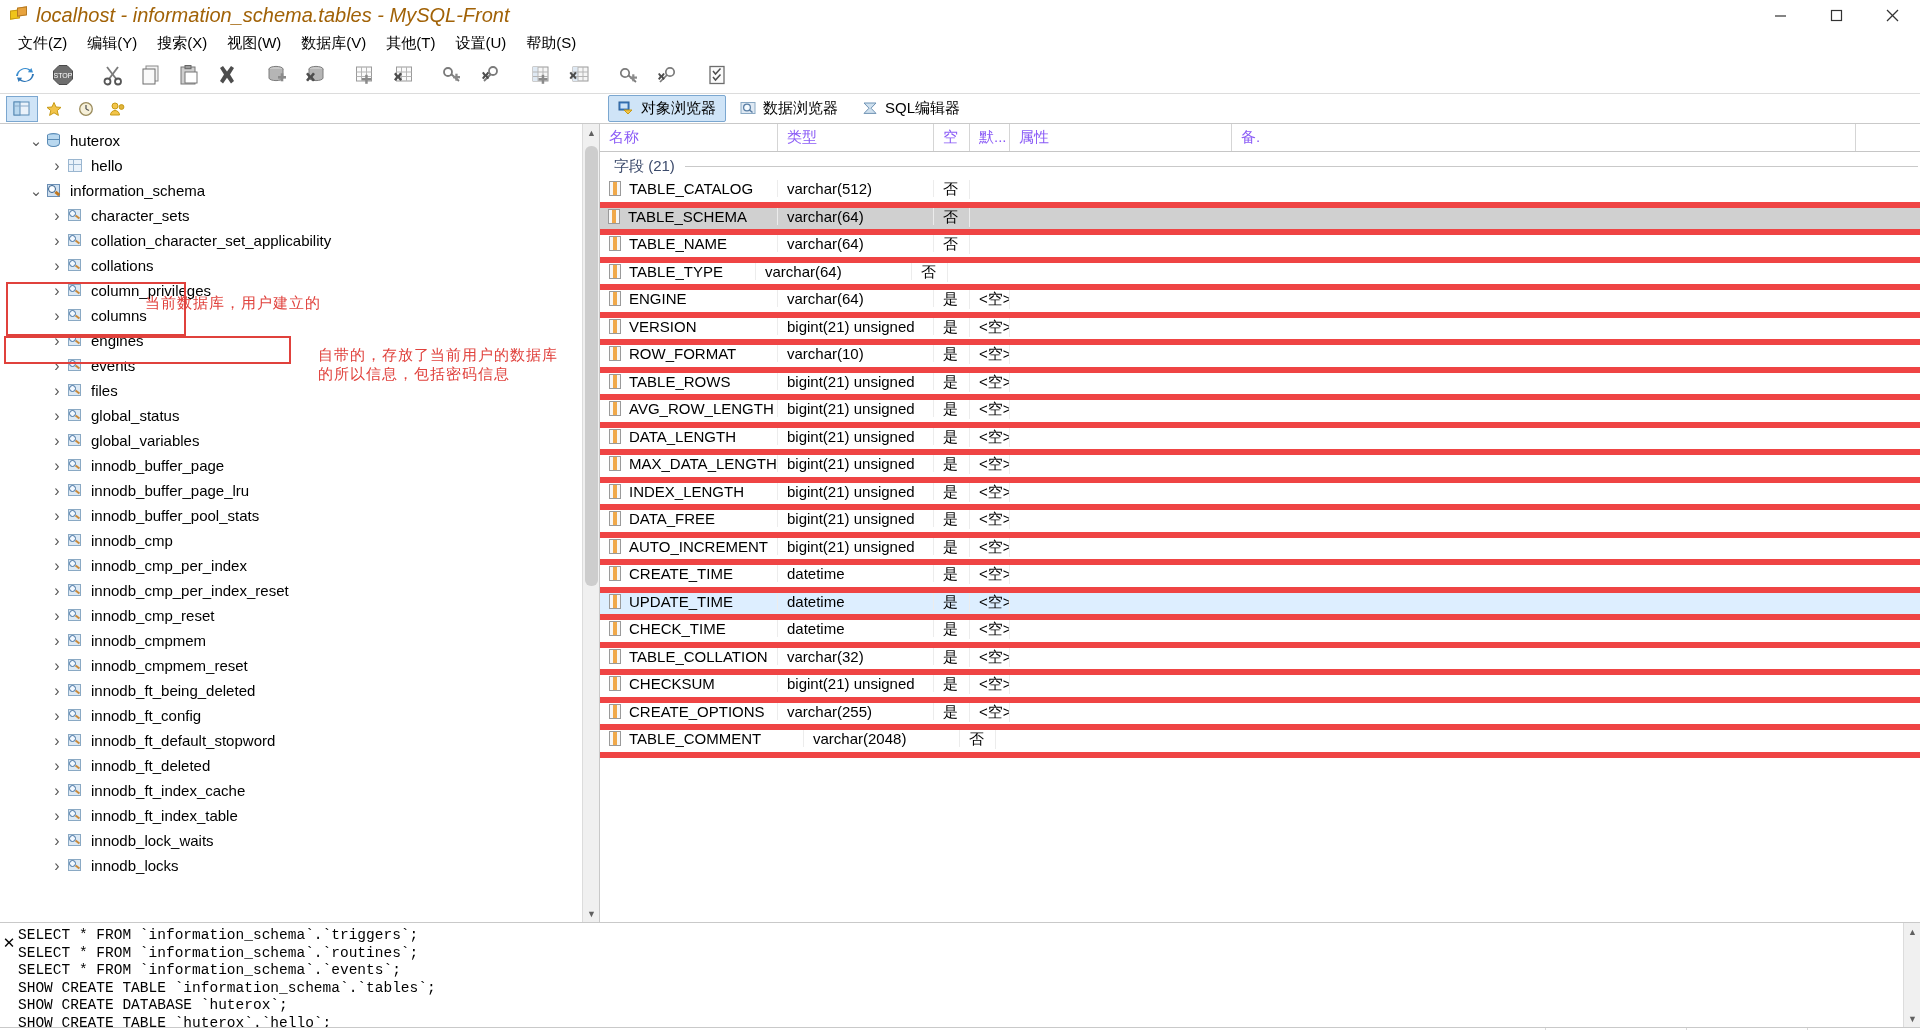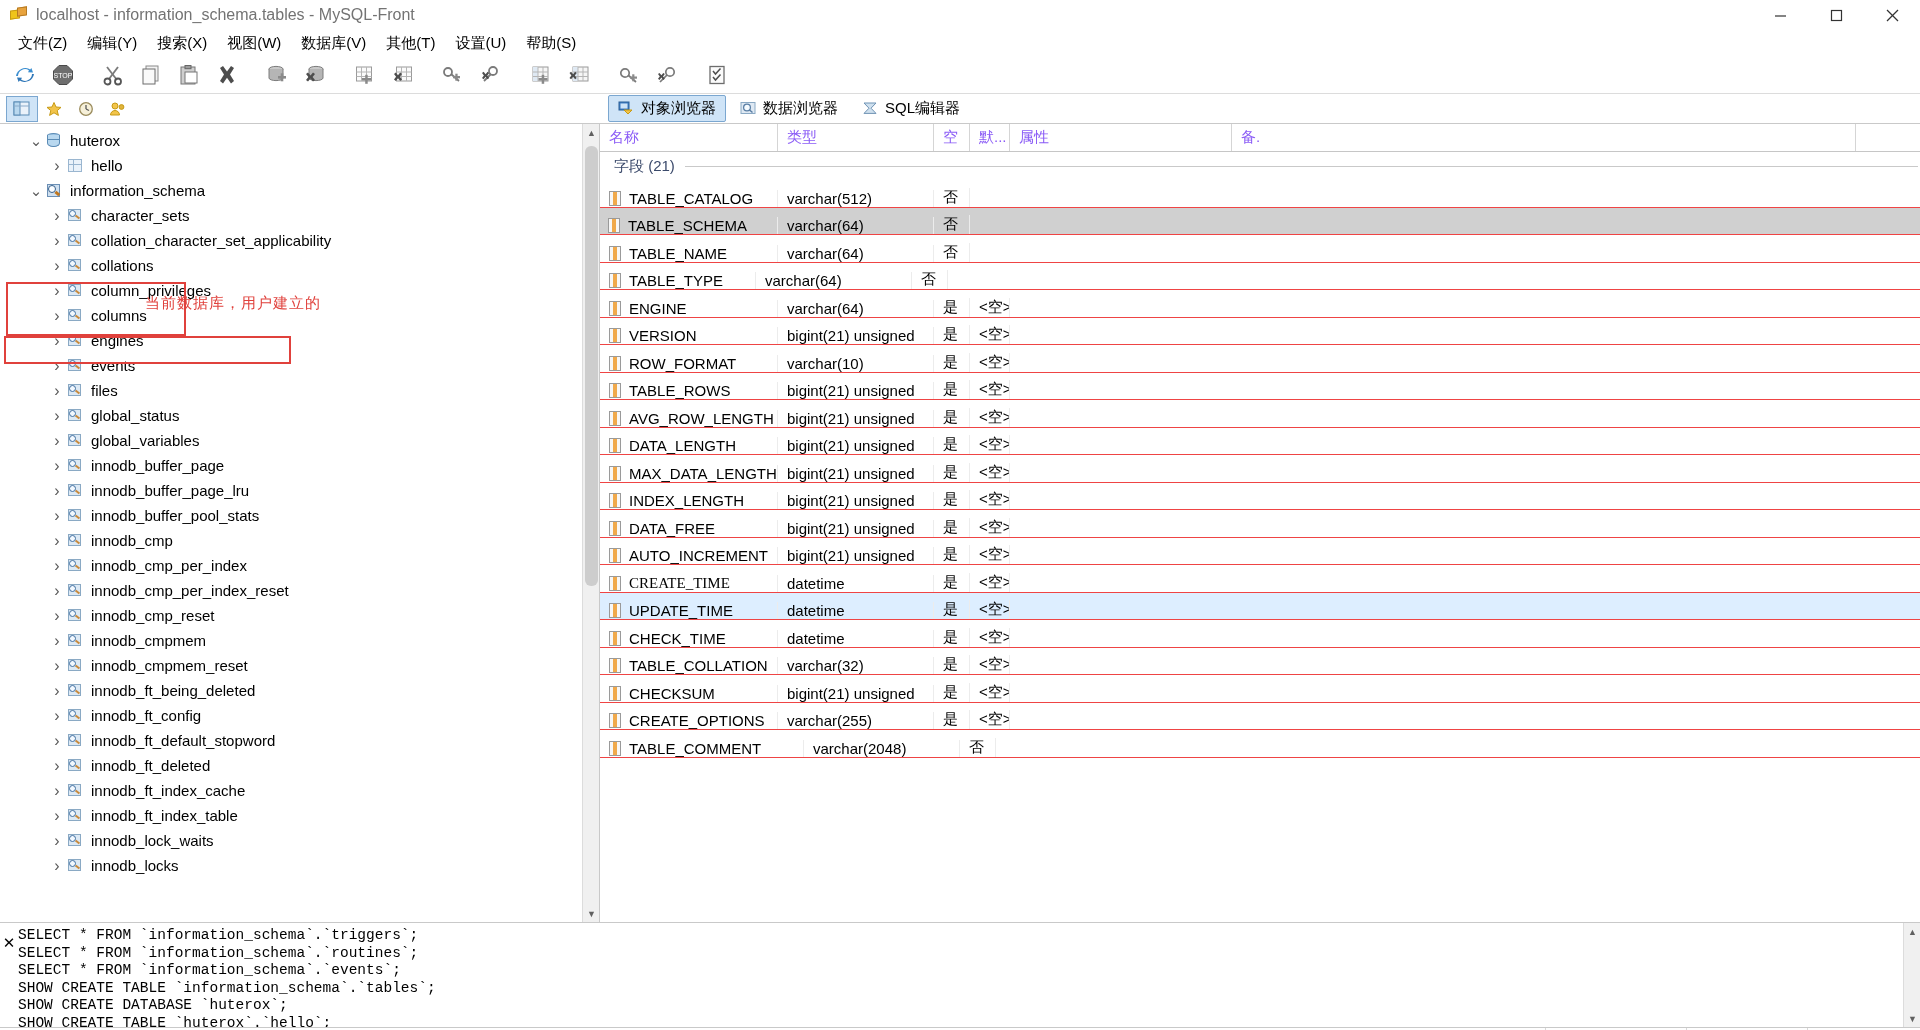--- a/index.html
+++ b/index.html
@@ -32,23 +32,24 @@
   }
   .title-icon .s1 {
     position:absolute; left:0; top:4px; width:10px; height:9px;
     background:#f0c419; border:1px solid #c79a14; transform: skewY(-8deg);
   }
   .title-icon .s2 {
     position:absolute; left:7px; top:1px; width:10px; height:9px;
     background:#e8a33d; border:1px solid #b57a24; transform: skewY(-8deg);
   }
   .title-text {
-    font-size: 16px;
-    color: #737373;
+    font-size: 20px;
+    color: #a16207;
     white-space: nowrap;
+    font-style: italic;
   }
   .win-buttons {
     position: absolute; right: 0; top: 0;
     height: 30px; display: flex;
   }
   .win-btn {
     width: 56px; height: 30px;
     display: flex; align-items: center; justify-content: center;
     color: #333;
   }
@@ -247,22 +248,22 @@
     height: 28px;
     display:flex; align-items:center;
     padding-left: 14px;
     color:#3b4a6b;
     font-size:15px;
   }
   .group-row .gline {
     flex:1; height:1px; background:#c9c9c9; margin-left:10px; margin-right:2px;
   }
   .grow {
-    display:flex; height:27.5px; align-items:flex-end;
-    border-bottom: 1px solid #ef4444;
+    display:flex; height:27.5px; align-items:flex-start;
+    border-bottom: 6px solid #ef4444;
   }
   .grow.sel-gray { background:#d0d0d0; }
   .grow.sel-blue { background:#ddeeff; }
   .gc {
     display:flex; align-items:center;
     padding-left: 9px;
     border-right: 1px solid #ececec;
     font-size:15px;
     white-space: nowrap;
     overflow:hidden;
@@ -856,20 +857,22 @@
             <span class="lens"></span>
             <span class="hd"></span>
           </span>
           <span class="tree-label">innodb_locks</span>
         </div>
       </div>
 
     <div class="redbox" style="left:6px; top:158px; height:54px; width:180px;"></div>
     <div class="redbox" style="left:4px; top:212px; height:28px; width:287px;"></div>
     <div class="anno" style="left:145px; top:170px;">当前数据库，用户建立的</div>
+    <div class="anno" style="left:318px; top:222px;">自带的，存放了当前用户的数据库
+的所以信息，包括密码信息</div>
 
     <div class="sb-scroll">
       <div class="sb-arrow">▲</div>
       <div class="sb-thumb" style="top:22px; height:440px;"></div>
       <div class="sb-arrow" style="position:absolute; bottom:0; left:0;">▼</div>
     </div>
   </div>
 
   <div class="gridpanel">
     <div class="grid-header" id="grid-header">
@@ -1062,21 +1065,21 @@
               </span>
               <span>AUTO_INCREMENT</span>
             </div>
             <div class="gc" style="width: 156px;">bigint(21) unsigned</div>
             <div class="gc" style="width: 36px; justify-content: flex-start;">是</div>
             <div class="gc" style="width: 40px; justify-content: flex-start;">&lt;空&gt;</div>
             <div class="gc" style="width: 222px;"></div>
             <div class="gc" style="width: 624px;"></div>
           </div>
           <div class="grow">
-            <div class="gc" style="width: 178px; font-family: Liberation Serif, serif;">
+            <div class="gc" style="width: 178px;">
               <span class="col-ico">
                 <span class="b"></span>
               </span>
               <span>CREATE_TIME</span>
             </div>
             <div class="gc" style="width: 156px;">datetime</div>
             <div class="gc" style="width: 36px; justify-content: flex-start;">是</div>
             <div class="gc" style="width: 40px; justify-content: flex-start;">&lt;空&gt;</div>
             <div class="gc" style="width: 222px;"></div>
             <div class="gc" style="width: 624px;"></div>

